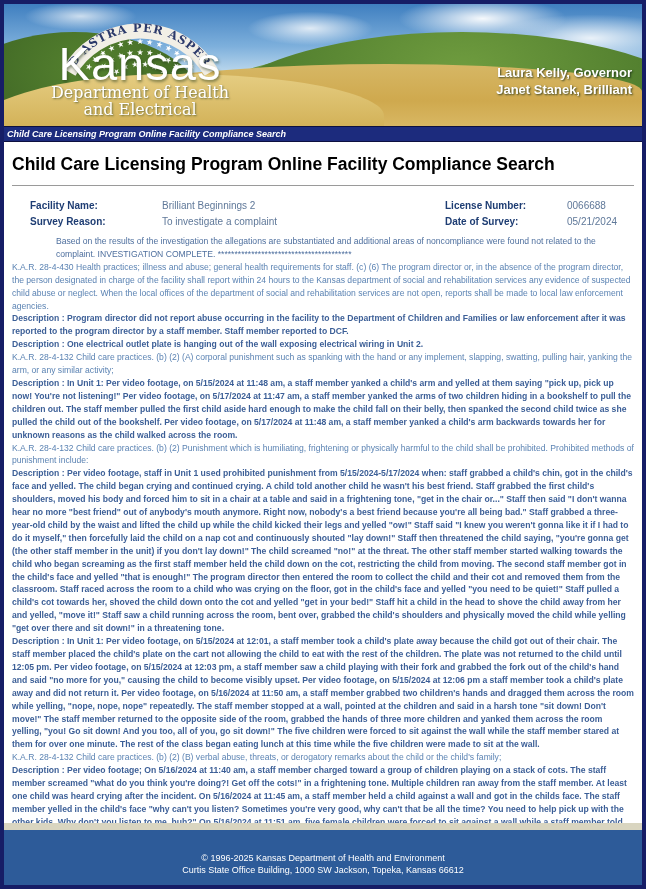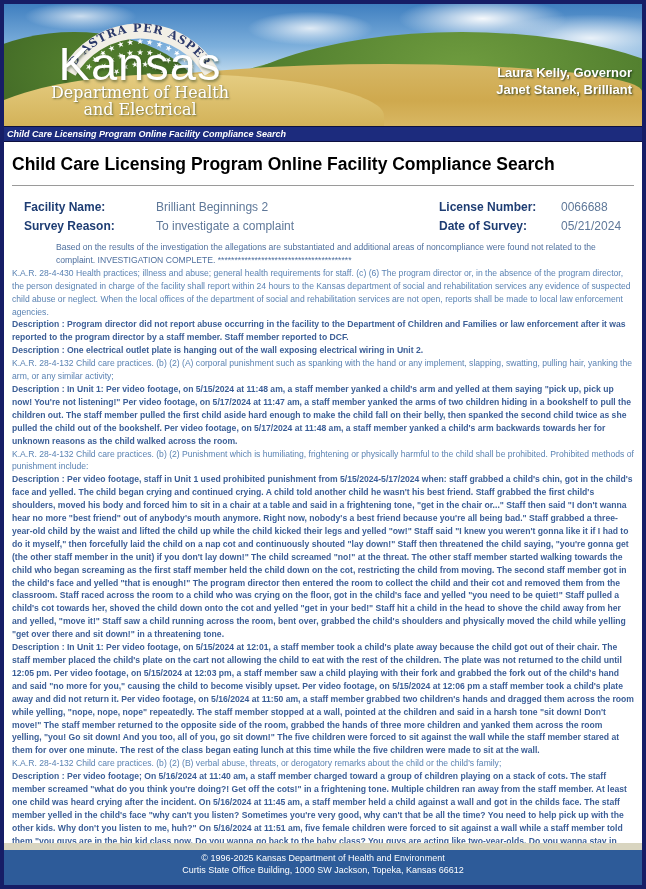--- a/index.html
+++ b/index.html
@@ -49,32 +49,32 @@
     font-size:13px;font-weight:bold;color:#fff;line-height:17px;
     text-shadow:1px 1px 2px rgba(20,40,20,.8);}
   
   .navbar{flex:0 0 14px;background:#1c2b7d;border-top:1px solid #0d1040;border-bottom:1px solid #0d1040;
     color:#fff;font-size:9px;font-weight:bold;font-style:italic;line-height:14px;padding-left:3px;}
   
   .content{flex:1 1 auto;overflow:hidden;padding:4px 8px 0 8px;}
   .page-title{font-size:17.5px;font-weight:bold;color:#000;margin:8px 0 10px 0;}
   .rule{border:none;border-top:1px solid #9a9a9a;margin:0 0 14px 0;}
   .fields{display:grid;grid-template-columns:132px 283px 122px 1fr;row-gap:5px;
-    font-size:12px;margin:6px 0 8px 12px;}
+    font-size:10px;margin:6px 0 8px 18px;}
   .flabel{font-weight:bold;color:#1e3d73;}
   .fvalue{color:#5f7899;}
   .report{font-size:8.6px;line-height:12.9px;}
   .report p{margin:0;}
   p.intro{color:#4e6f9e;margin-left:44px;}
   p.kar{color:#5b83b3;}
   p.desc{color:#3c5f97;font-weight:bold;}
   
   .beige{flex:0 0 7px;background:#d9d5c0;}
   .footer{flex:0 0 33px;background:#2d5b99;color:#fff;text-align:center;
-    font-size:9px;line-height:12px;padding-top:2px;}
+    font-size:9px;line-height:12px;padding-top:22px;}
 </style>
 </head>
 <body>
 
 <div class="page">
 
   <div class="header">
     <div class="hill trees-left"></div>
     <div class="hill hill-mid"></div>
     <div class="hill hill-right"></div>

